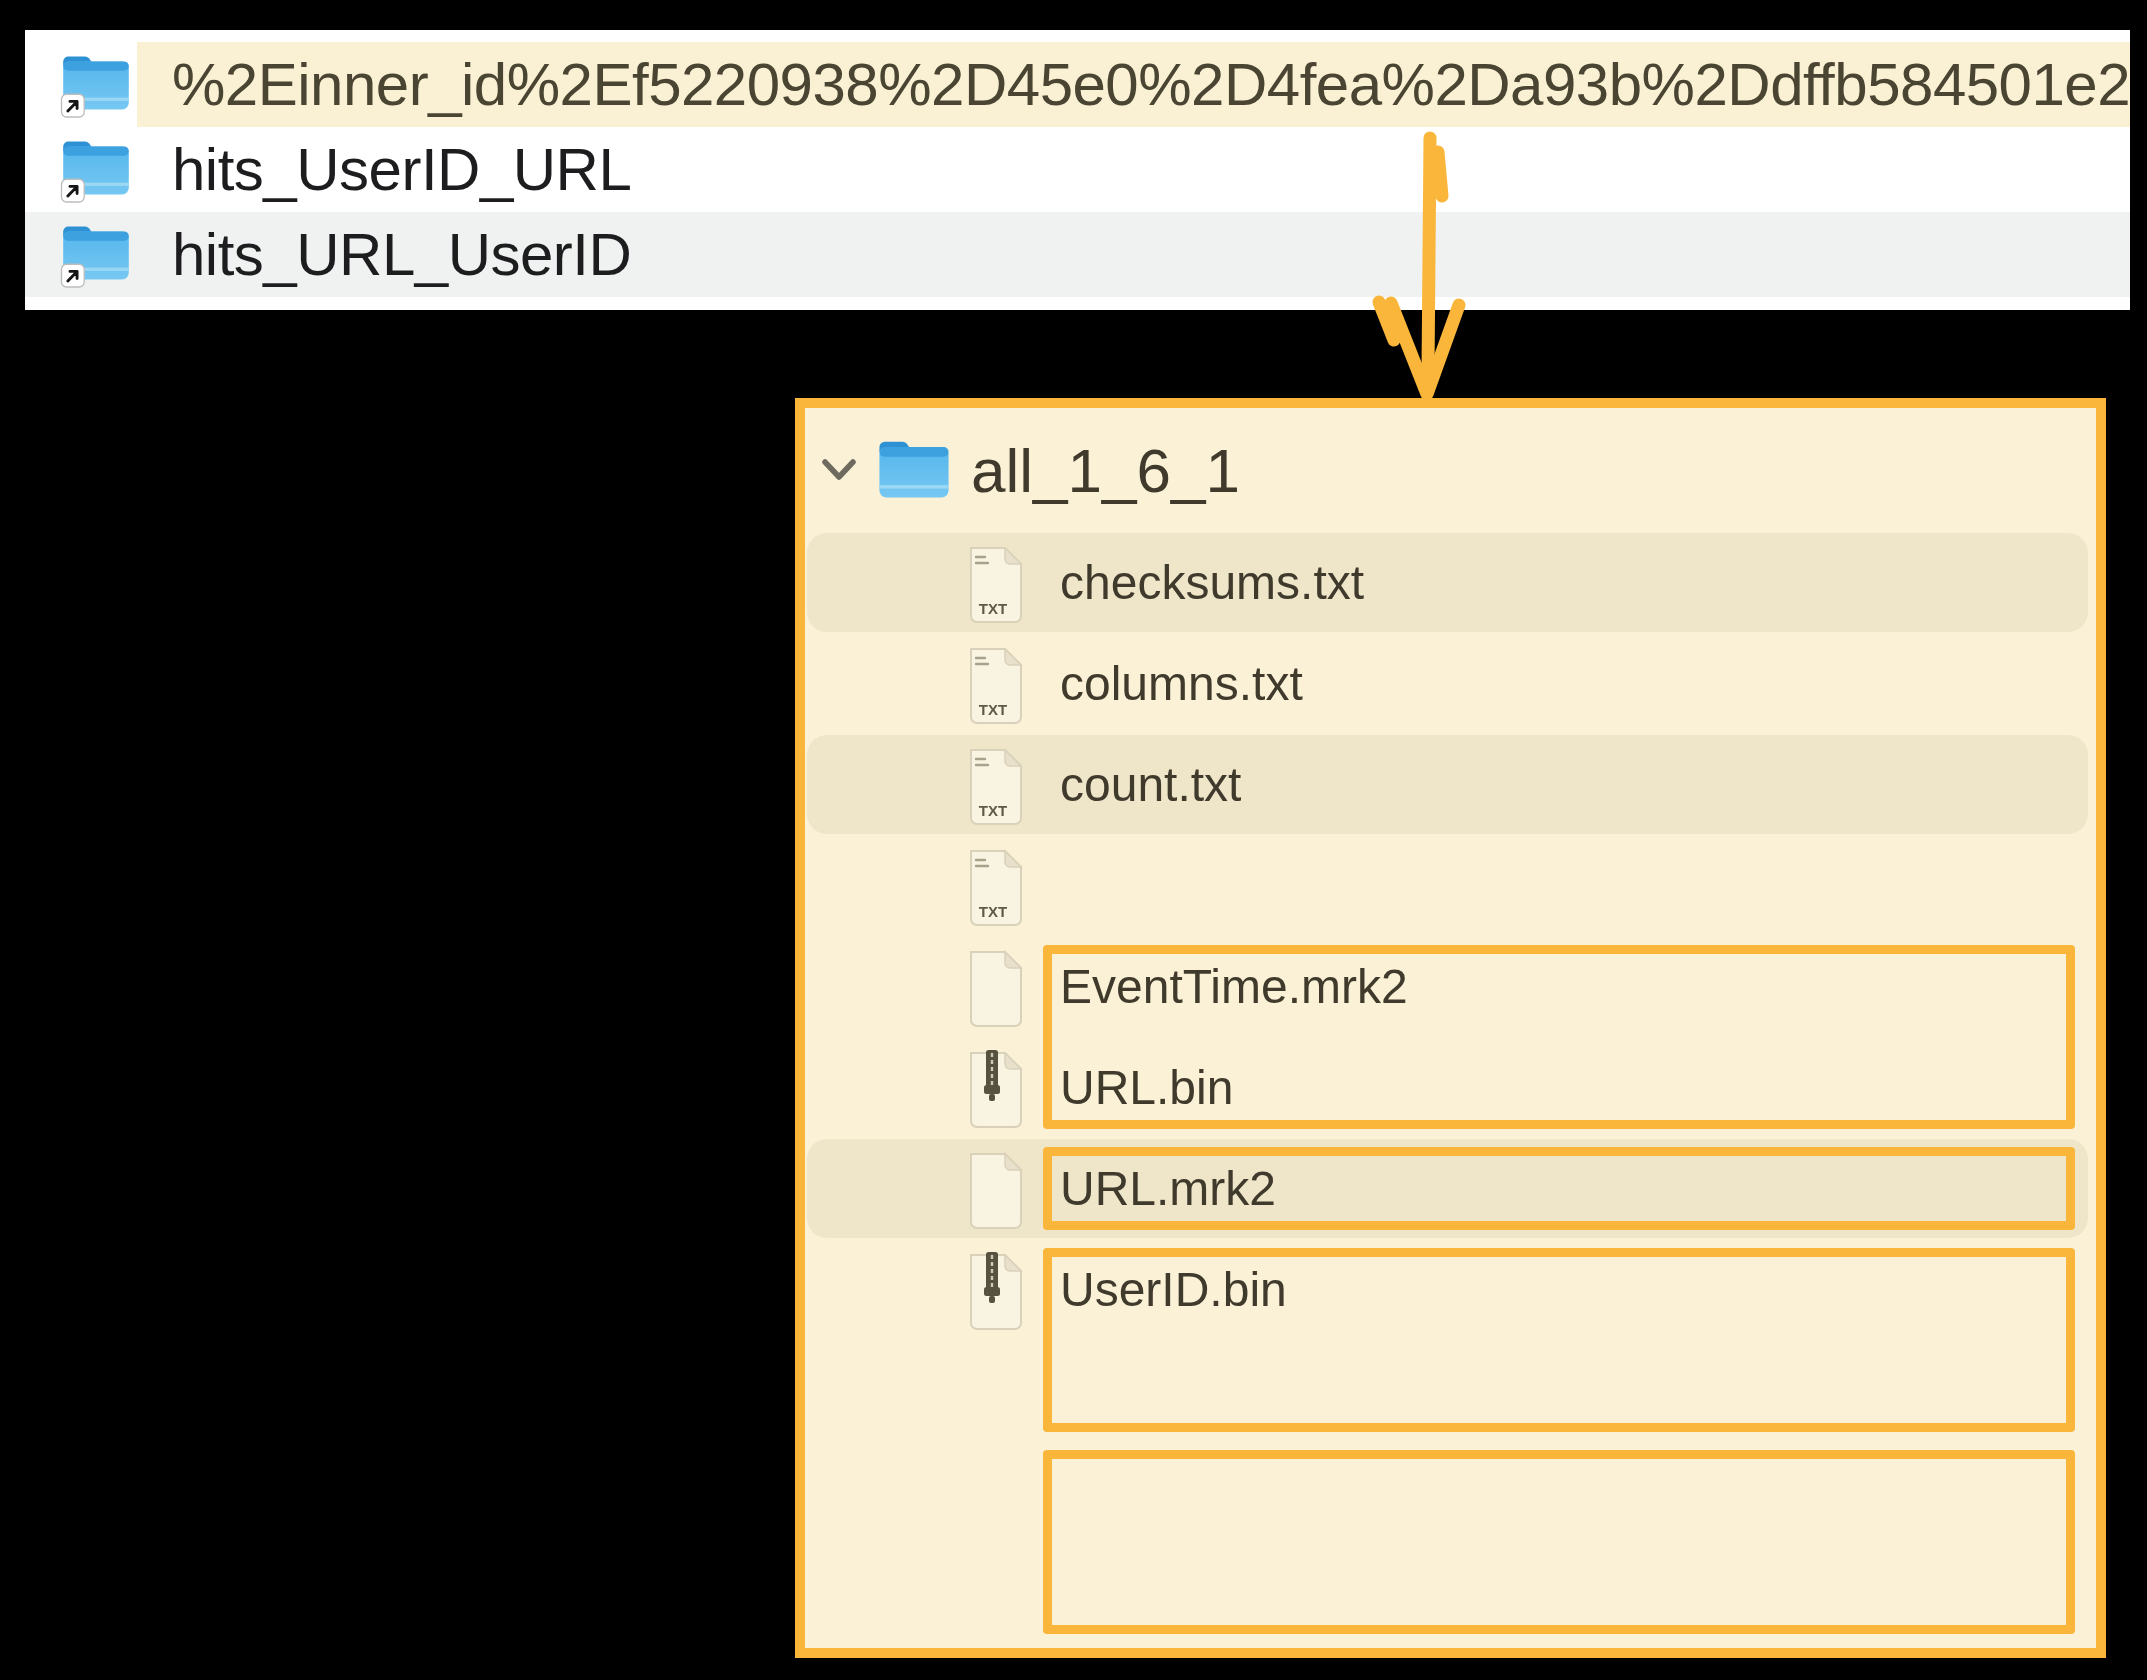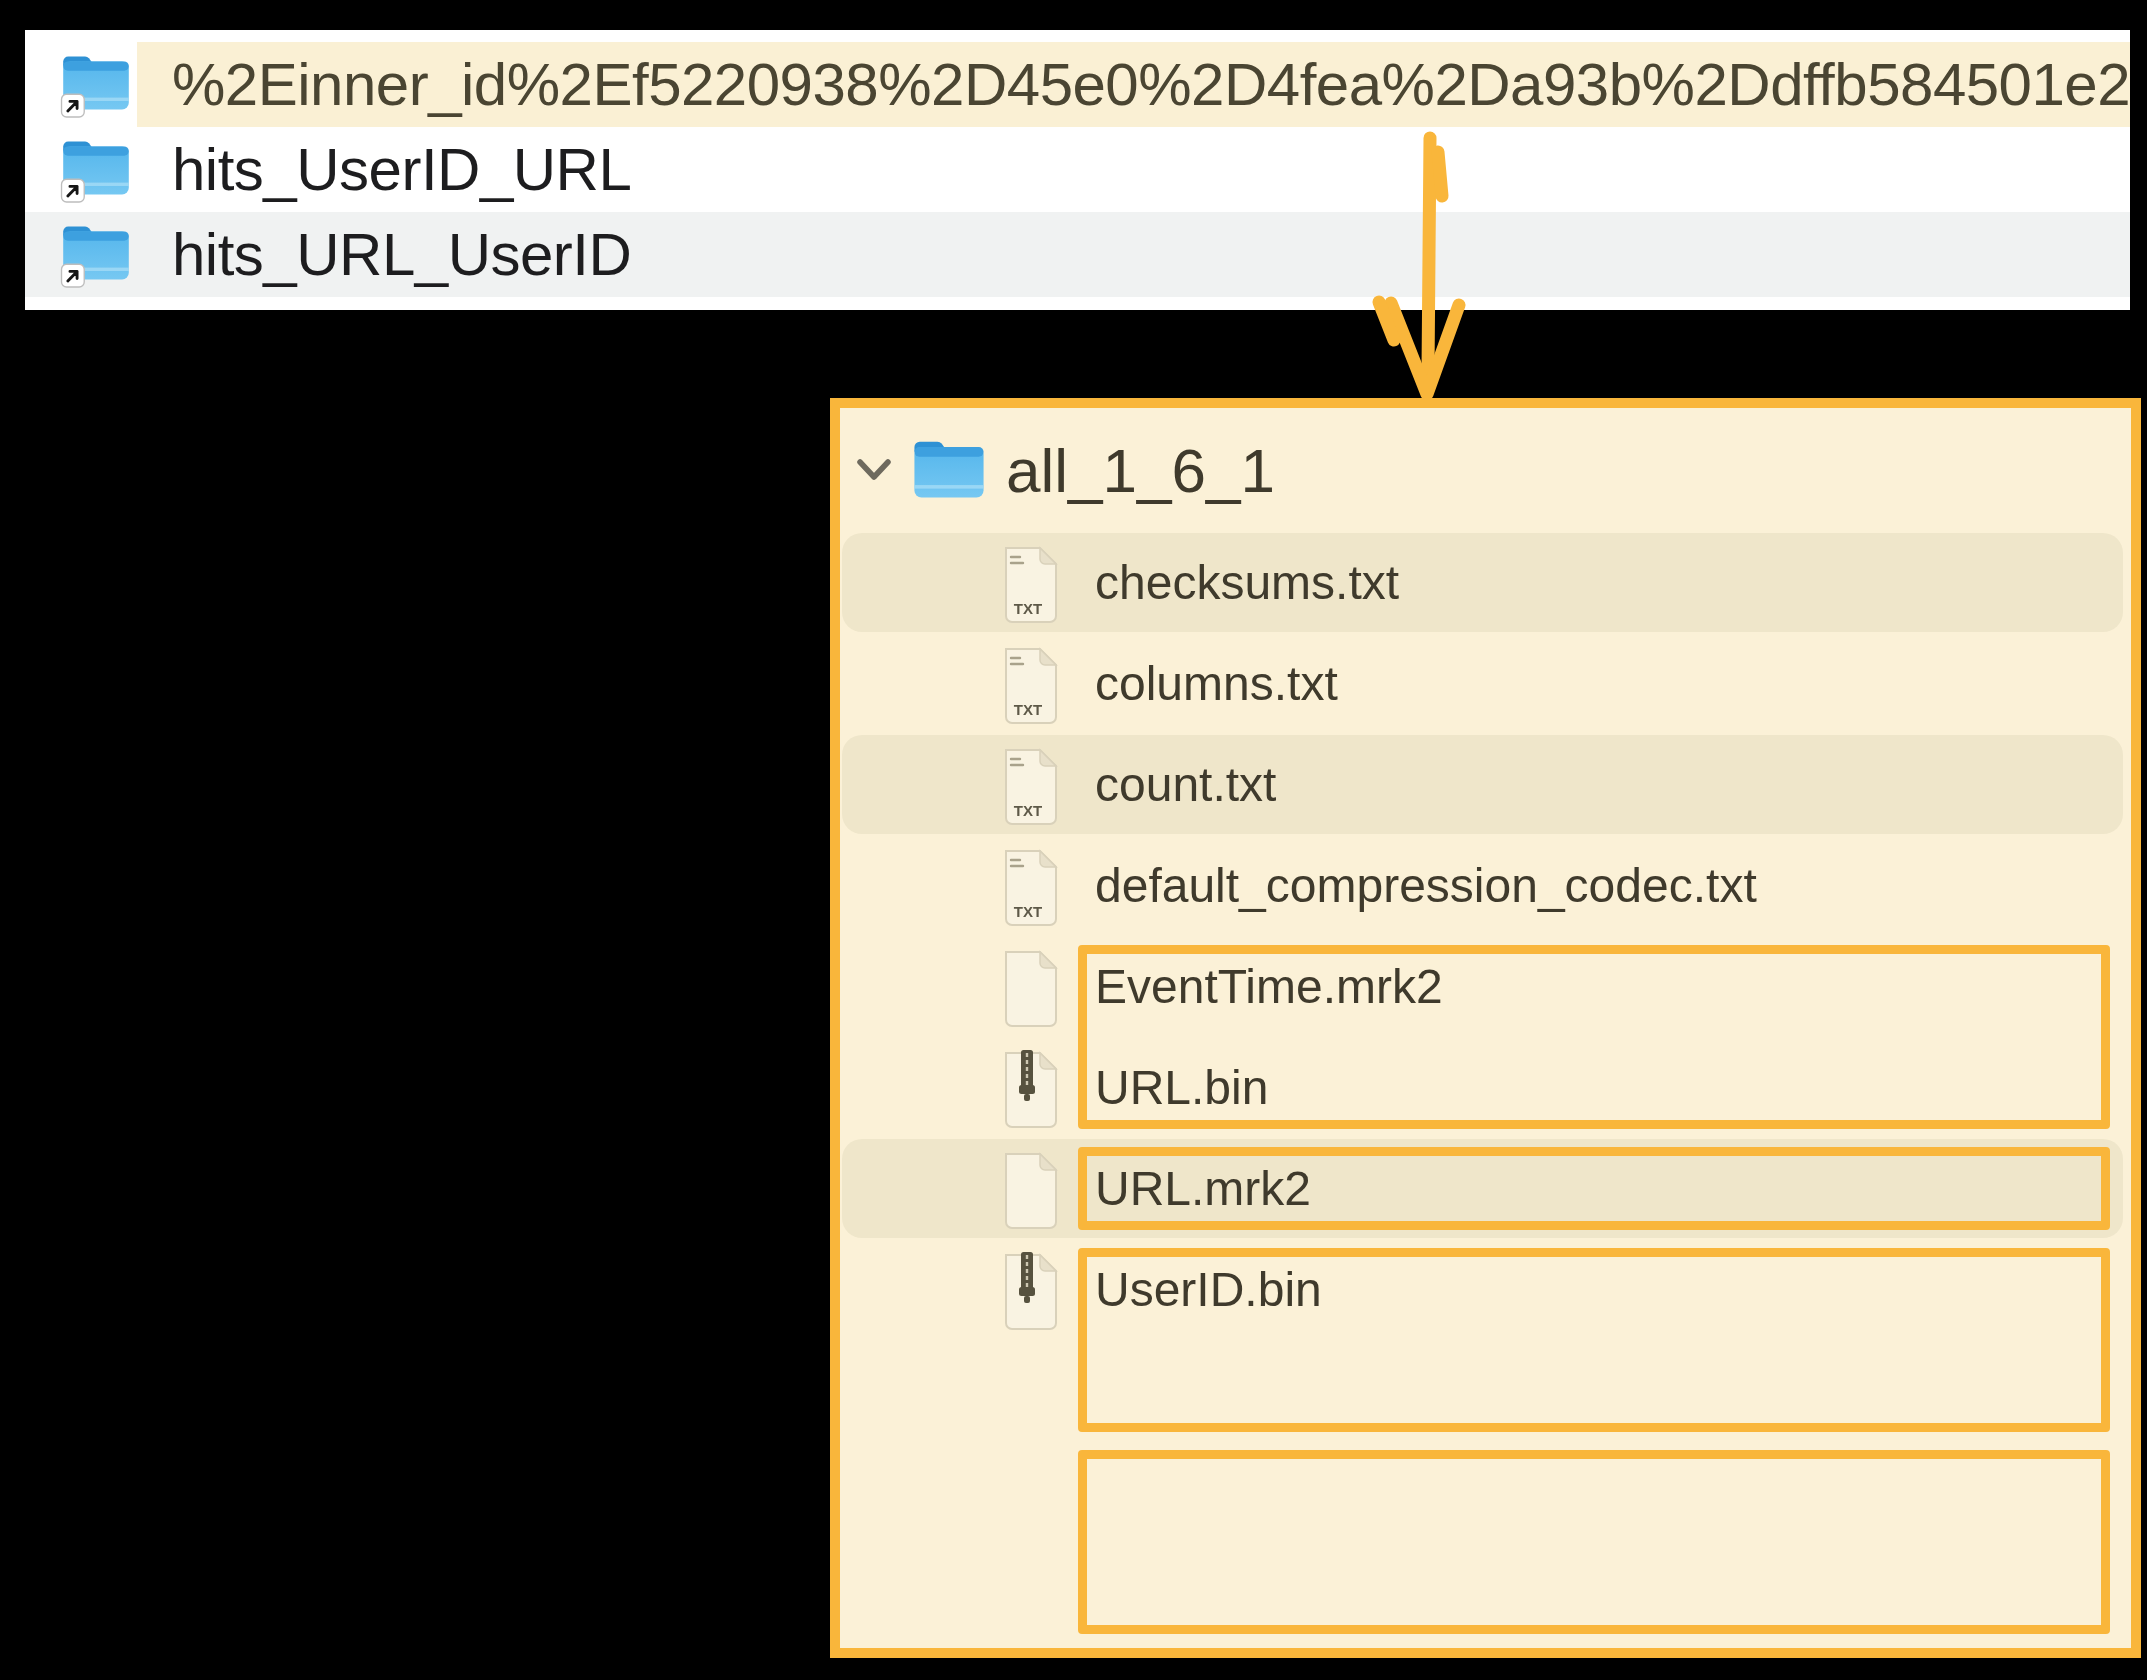--- a/index.html
+++ b/index.html
@@ -24,21 +24,21 @@
     display:flex; align-items:center; padding-left:35px;
     font-size:60px; letter-spacing:-0.5px; color:#1d1d1f; white-space:nowrap;
   }
   .t-row.selected .lname { background:#FAF0D4; color:#4A4532; }
 
   
   .connector { position:absolute; left:0; top:0; pointer-events:none; }
 
   
   .tree-panel {
-    position:absolute; left:830px; top:398px; width:1311px; height:1260px;
+    position:absolute; left:795px; top:398px; width:1311px; height:1260px;
     box-sizing:border-box; border:10px solid #F9B63B; background:#FBF1D7;text-align:right;
   }
   .root-row { position:relative; height:124px; display:flex; align-items:center; }
   .chevron { width:40px; height:30px; margin-left:14px; flex:none; }
   .chevron svg { width:100%; height:100%; display:block; }
   .root-folder { width:78px; height:64px; margin-left:16px; flex:none; }
   .root-folder svg { width:100%; height:100%; display:block; }
   .root-label { margin-left:18px; font-size:62px; color:#3F3A2C; white-space:nowrap; }
 
   .f-row { position:relative; height:101px; }
@@ -176,21 +176,20 @@
   </div>
         <div class="f-row">
     <span class="ficon">
             <svg viewBox="0 0 64 80">
               <path d="M8 4 h34 l16 16 v52 a6 6 0 0 1 -6 6 H14 a6 6 0 0 1 -6 -6 z" fill="#F9F3E2" stroke="#D9D1BA" stroke-width="2"></path>
               <path d="M42 4 l16 16 h-11 a5 5 0 0 1 -5 -5 z" fill="#E8E0CA" stroke="#D9D1BA" stroke-width="1.5"></path>
               <path d="M13 13 h9 M13 19 h12" stroke="#A9A28B" stroke-width="2.4" stroke-linecap="round"></path>
               <text x="30" y="70" font-size="15" text-anchor="middle" fill="#5E5948" font-family="Liberation Sans, sans-serif" font-weight="bold">TXT</text>
             </svg>
           </span>
-    <span class="fname">default_compression_codec.txt</span>
   </div>
         <div class="f-row">
     <span class="ficon">
             <svg viewBox="0 0 64 80">
               <path d="M8 4 h34 l16 16 v52 a6 6 0 0 1 -6 6 H14 a6 6 0 0 1 -6 -6 z" fill="#F9F3E2" stroke="#D9D1BA" stroke-width="2"></path>
               <path d="M42 4 l16 16 h-11 a5 5 0 0 1 -5 -5 z" fill="#E8E0CA" stroke="#D9D1BA" stroke-width="1.5"></path>
             </svg>
           </span>
     <span class="fname">EventTime.mrk2</span>
   </div>

